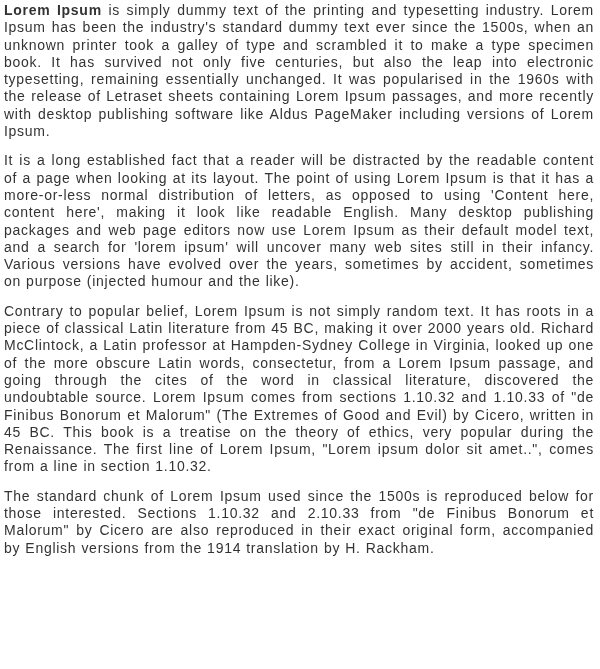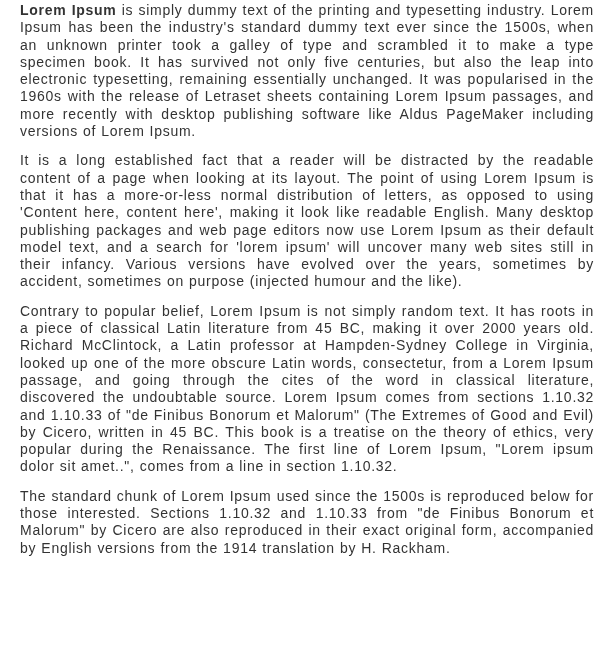--- a/index.html
+++ b/index.html
@@ -16,31 +16,31 @@
     padding: 2px 6px 0 4px;
     font-family: "Liberation Sans", sans-serif;
     font-size: 14px;
     line-height: 17.3px;
     letter-spacing: 0.72px;
     word-spacing: 0.5px;
     color: #333333;
     text-align: justify;
   }
   .page p {
-    margin: 0 0 12px 16px;
+    margin: 0 0 12px 0;
     padding: 0;
   }
   .lead {
     font-weight: bold;
   }
 </style>
 </head>
 <body>
 
 <div class="page">
   <p><span class="lead">Lorem Ipsum</span><span> is simply dummy text of the printing and typesetting industry. Lorem Ipsum has been the industry's standard dummy text ever since the 1500s, when an unknown printer took a galley of type and scrambled it to make a type specimen book. It has survived not only five centuries, but also the leap into electronic typesetting, remaining essentially unchanged. It was popularised in the 1960s with the release of Letraset sheets containing Lorem Ipsum passages, and more recently with desktop publishing software like Aldus PageMaker including versions of Lorem Ipsum.</span></p>
 
   <p><span>It is a long established fact that a reader will be distracted by the readable content of a page when looking at its layout. The point of using Lorem Ipsum is that it has a more-or-less normal distribution of letters, as opposed to using 'Content here, content here', making it look like readable English. Many desktop publishing packages and web page editors now use Lorem Ipsum as their default model text, and a search for 'lorem ipsum' will uncover many web sites still in their infancy. Various versions have evolved over the years, sometimes by accident, sometimes on purpose (injected humour and the like).</span></p>
 
   <p><span>Contrary to popular belief, Lorem Ipsum is not simply random text. It has roots in a piece of classical Latin literature from 45 BC, making it over 2000 years old. Richard McClintock, a Latin professor at Hampden-Sydney College in Virginia, looked up one of the more obscure Latin words, consectetur, from a Lorem Ipsum passage, and going through the cites of the word in classical literature, discovered the undoubtable source. Lorem Ipsum comes from sections 1.10.32 and 1.10.33 of "de Finibus Bonorum et Malorum" (The Extremes of Good and Evil) by Cicero, written in 45 BC. This book is a treatise on the theory of ethics, very popular during the Renaissance. The first line of Lorem Ipsum, "Lorem ipsum dolor sit amet..", comes from a line in section 1.10.32.</span></p>
 
-  <p><span>The standard chunk of Lorem Ipsum used since the 1500s is reproduced below for those interested. Sections 1.10.32 and 1.10.33 from "de Finibus Bonorum et Malorum" by Cicero are also reproduced in their exact original form, accompanied by English versions from the 1914 translation by H. Rackham.</span></p>
+  <p><span>The standard chunk of Lorem Ipsum used since the 1500s is reproduced below for those interested. Sections 1.10.32 and 2.10.33 from "de Finibus Bonorum et Malorum" by Cicero are also reproduced in their exact original form, accompanied by English versions from the 1914 translation by H. Rackham.</span></p>
 </div>
 
 </body></html>

